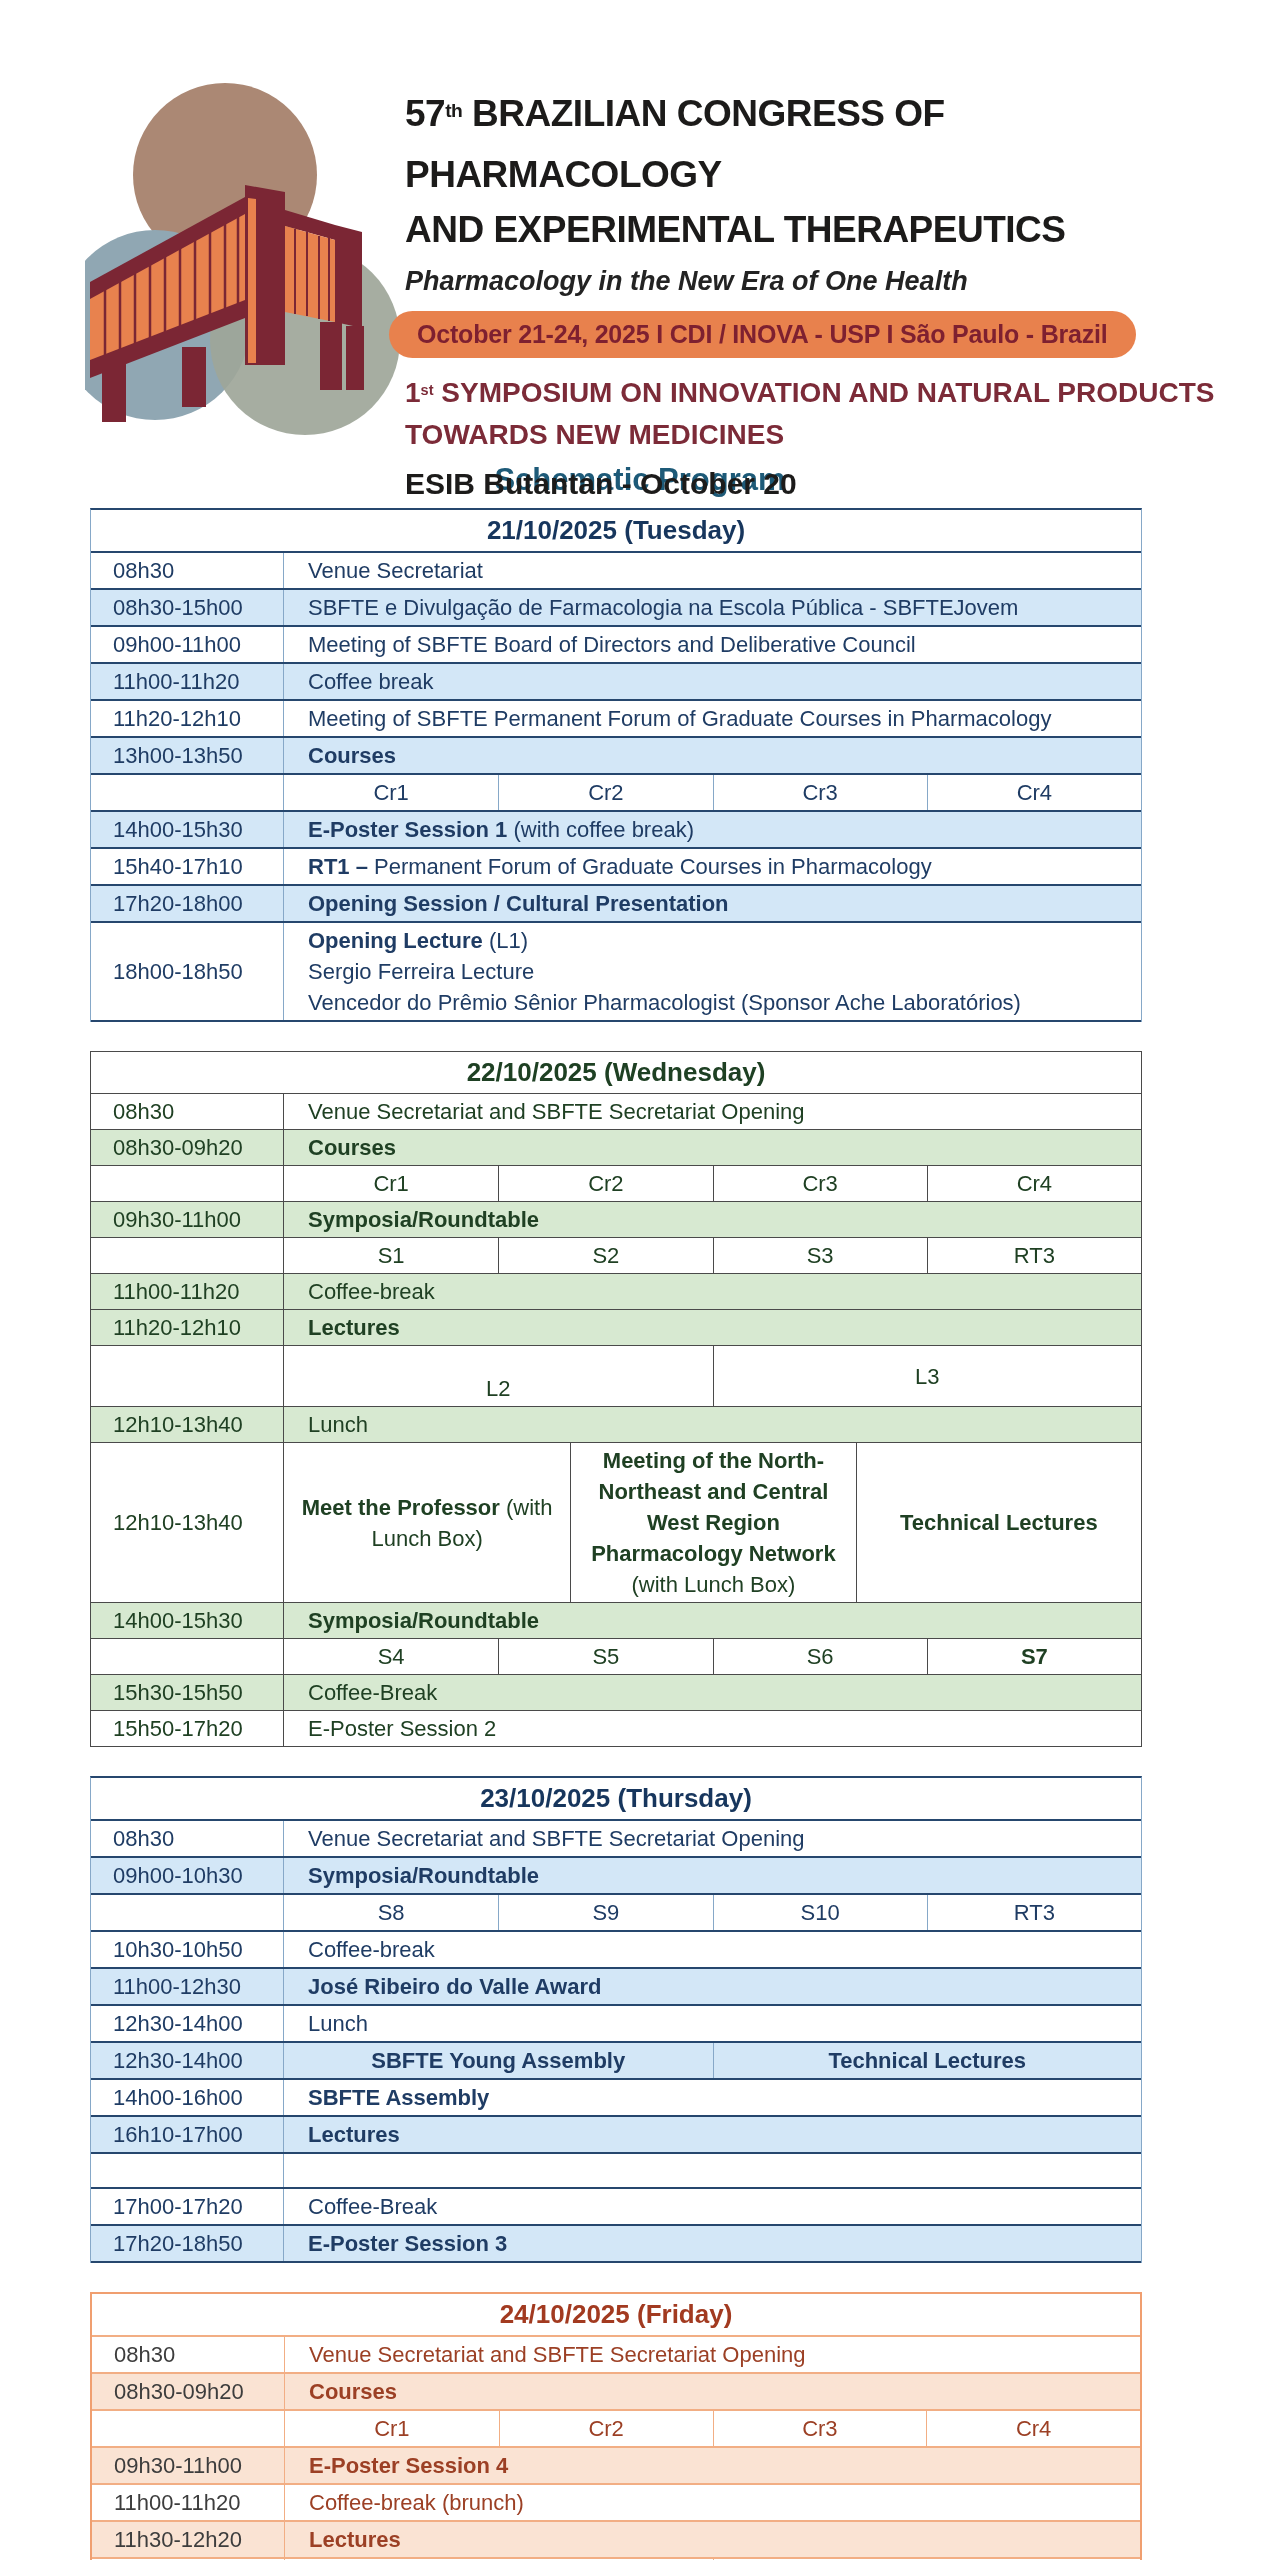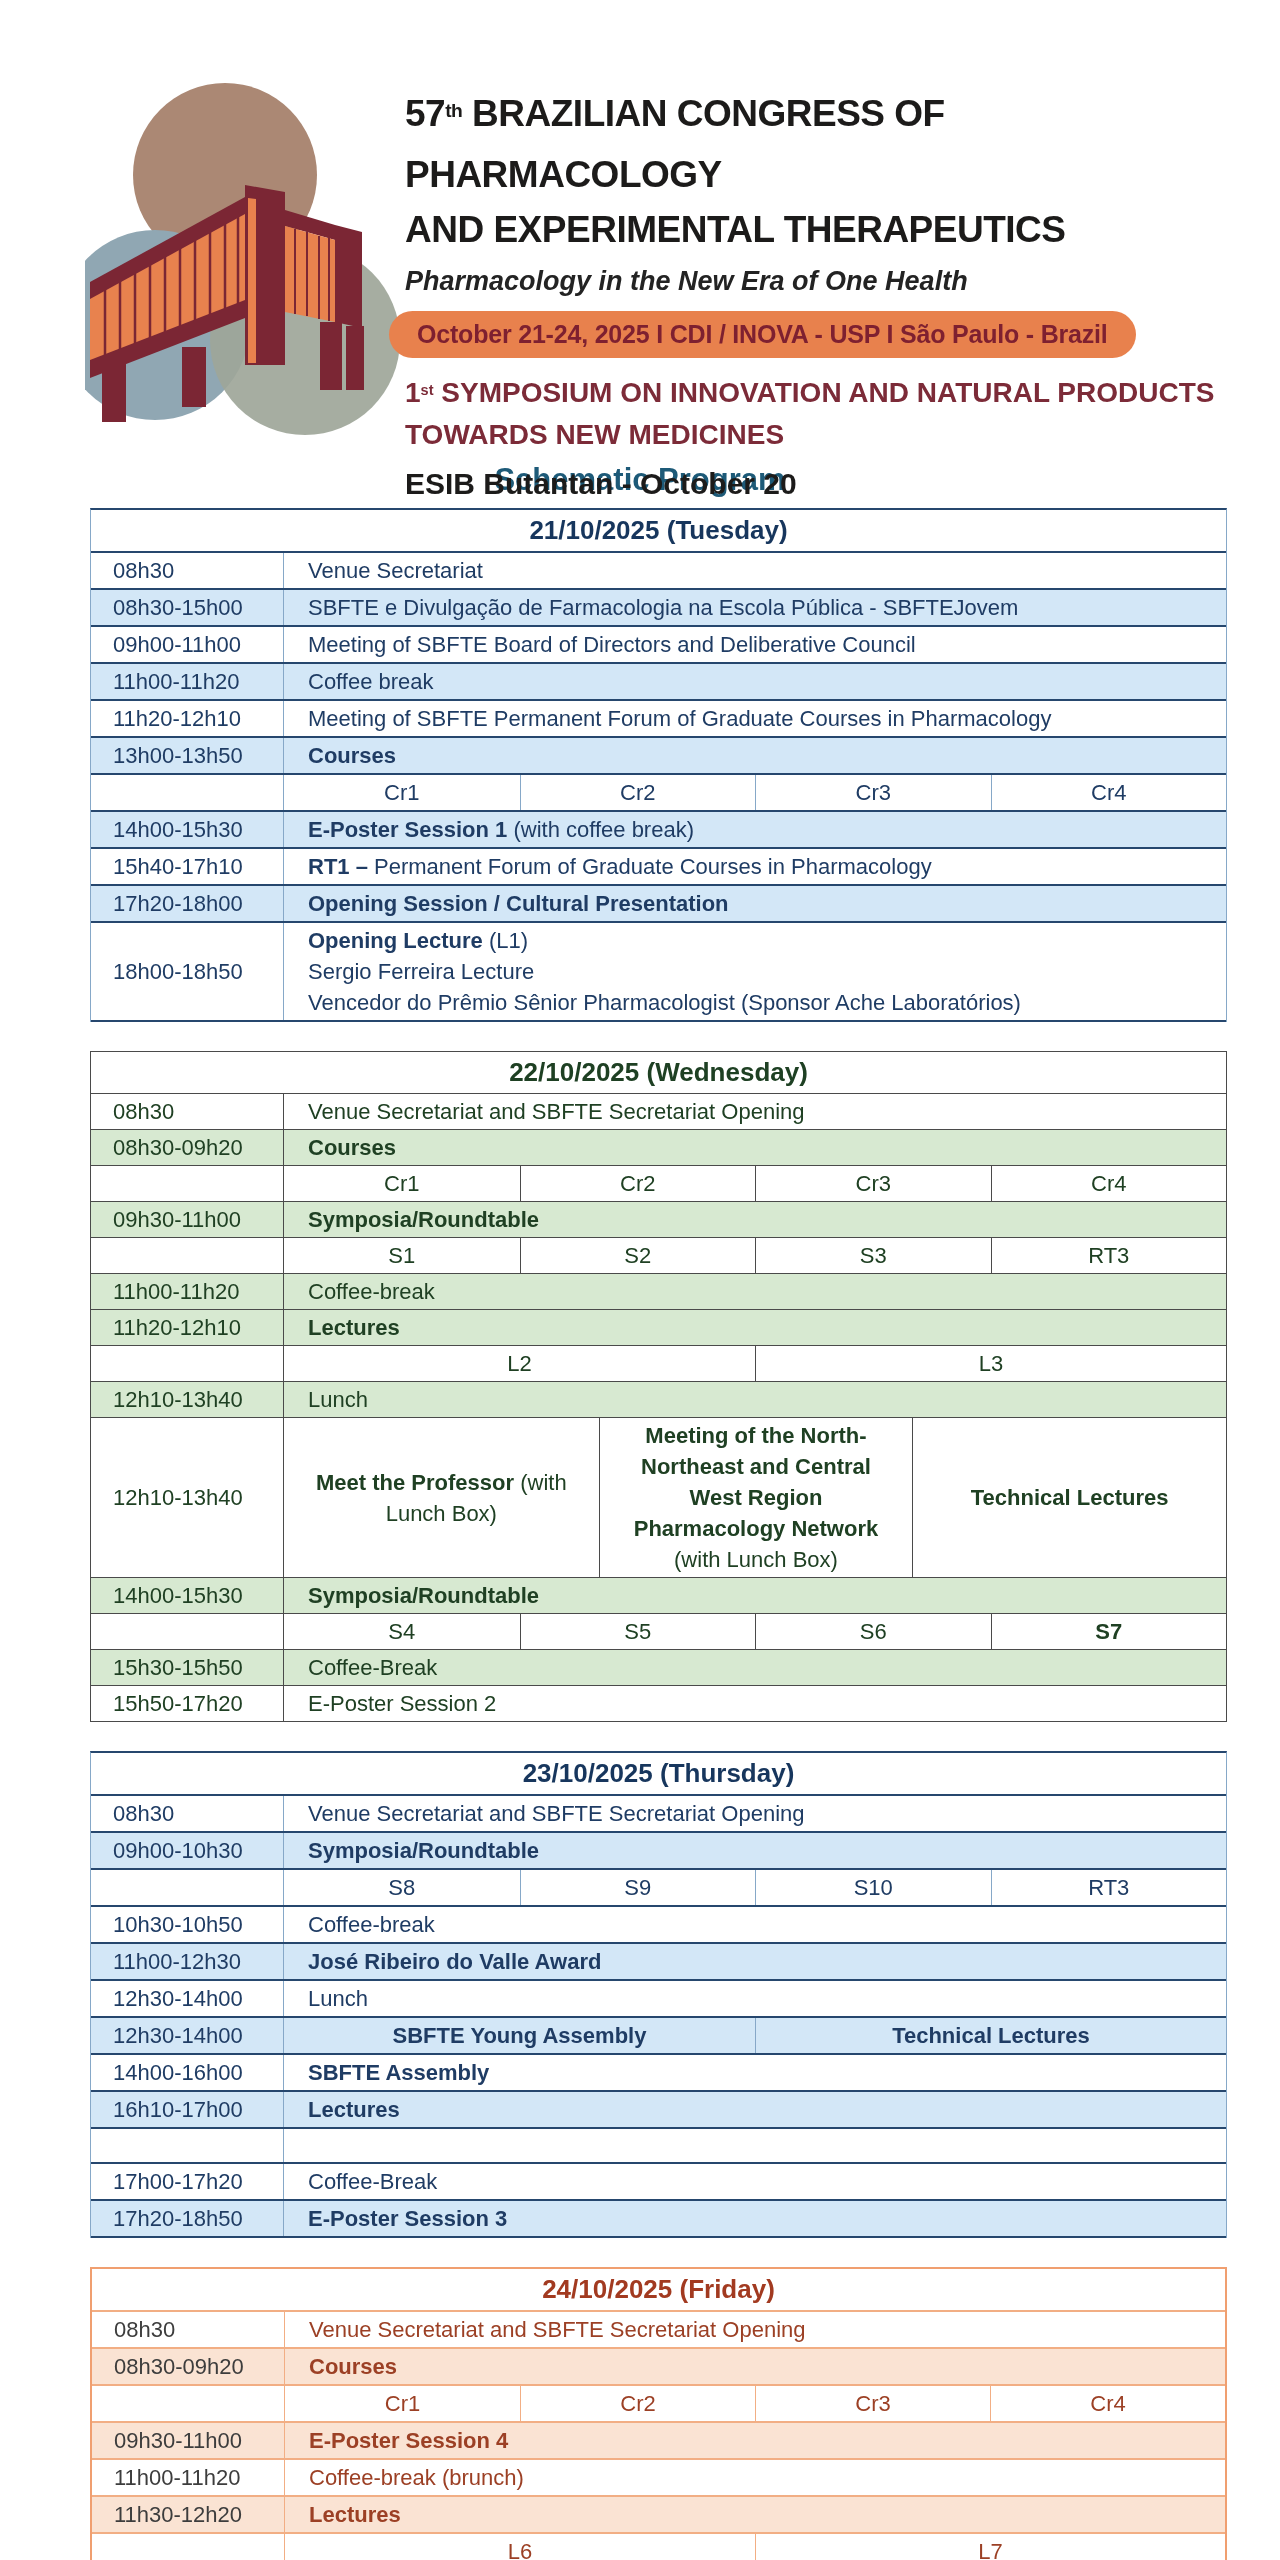--- a/index.html
+++ b/index.html
@@ -22,21 +22,21 @@
   .symposium{font-weight:bold; font-size:28px; line-height:37px; color:var(--maroon); margin-top:16px;}
   .esib{font-weight:bold; font-size:30px; color:#1c1b1a; margin-top:14px;}
   
   .program-title{
     margin:14px 0 10px 0; text-align:center; font-size:31px; font-weight:bold;
     color:var(--program-title-color); font-family:"Liberation Sans", sans-serif;
   }
   
   #tables{display:block;}
   .day-table{
-    width:1137px; margin:0 0 0 90px; box-sizing:border-box; background:#fff;
+    width:1052px; margin:0 0 0 90px; box-sizing:border-box; background:#fff;
     border-top:var(--rulew) solid var(--rule);
     border-left:1px solid var(--vert); border-right:1px solid var(--vert);
   }
   .day-table + .day-table{margin-top:29px;}
   .day-table.friday{border:2px solid var(--outer);}
   .day-header{
     height:41px; line-height:41px; text-align:center; font-weight:bold; font-size:26px;
     color:var(--daytitle); border-bottom:var(--rulew) solid var(--rule); background:#fff;
   }
   .row{display:flex; min-height:35px; background:#fff; border-bottom:var(--rulew) solid var(--rule); box-sizing:border-box;}
@@ -303,21 +303,21 @@
           <div class="time">11h20-12h10</div>
           <div class="content">
             <div class="ccell left" style="width: 100%;">
               <div class="line"><b>Lectures</b></div>
             </div>
           </div>
         </div>
         <div class="row">
           <div class="time"></div>
           <div class="content">
-            <div class="ccell center" style="width: 50%;">
+            <div class="ccell center" style="width: 50%; margin-top: 25px;">
               <div class="line"><span>L2</span></div>
             </div>
             <div class="ccell center" style="width: 50%;">
               <div class="line"><span>L3</span></div>
             </div>
           </div>
         </div>
         <div class="row shade">
           <div class="time">12h10-13h40</div>
           <div class="content">

